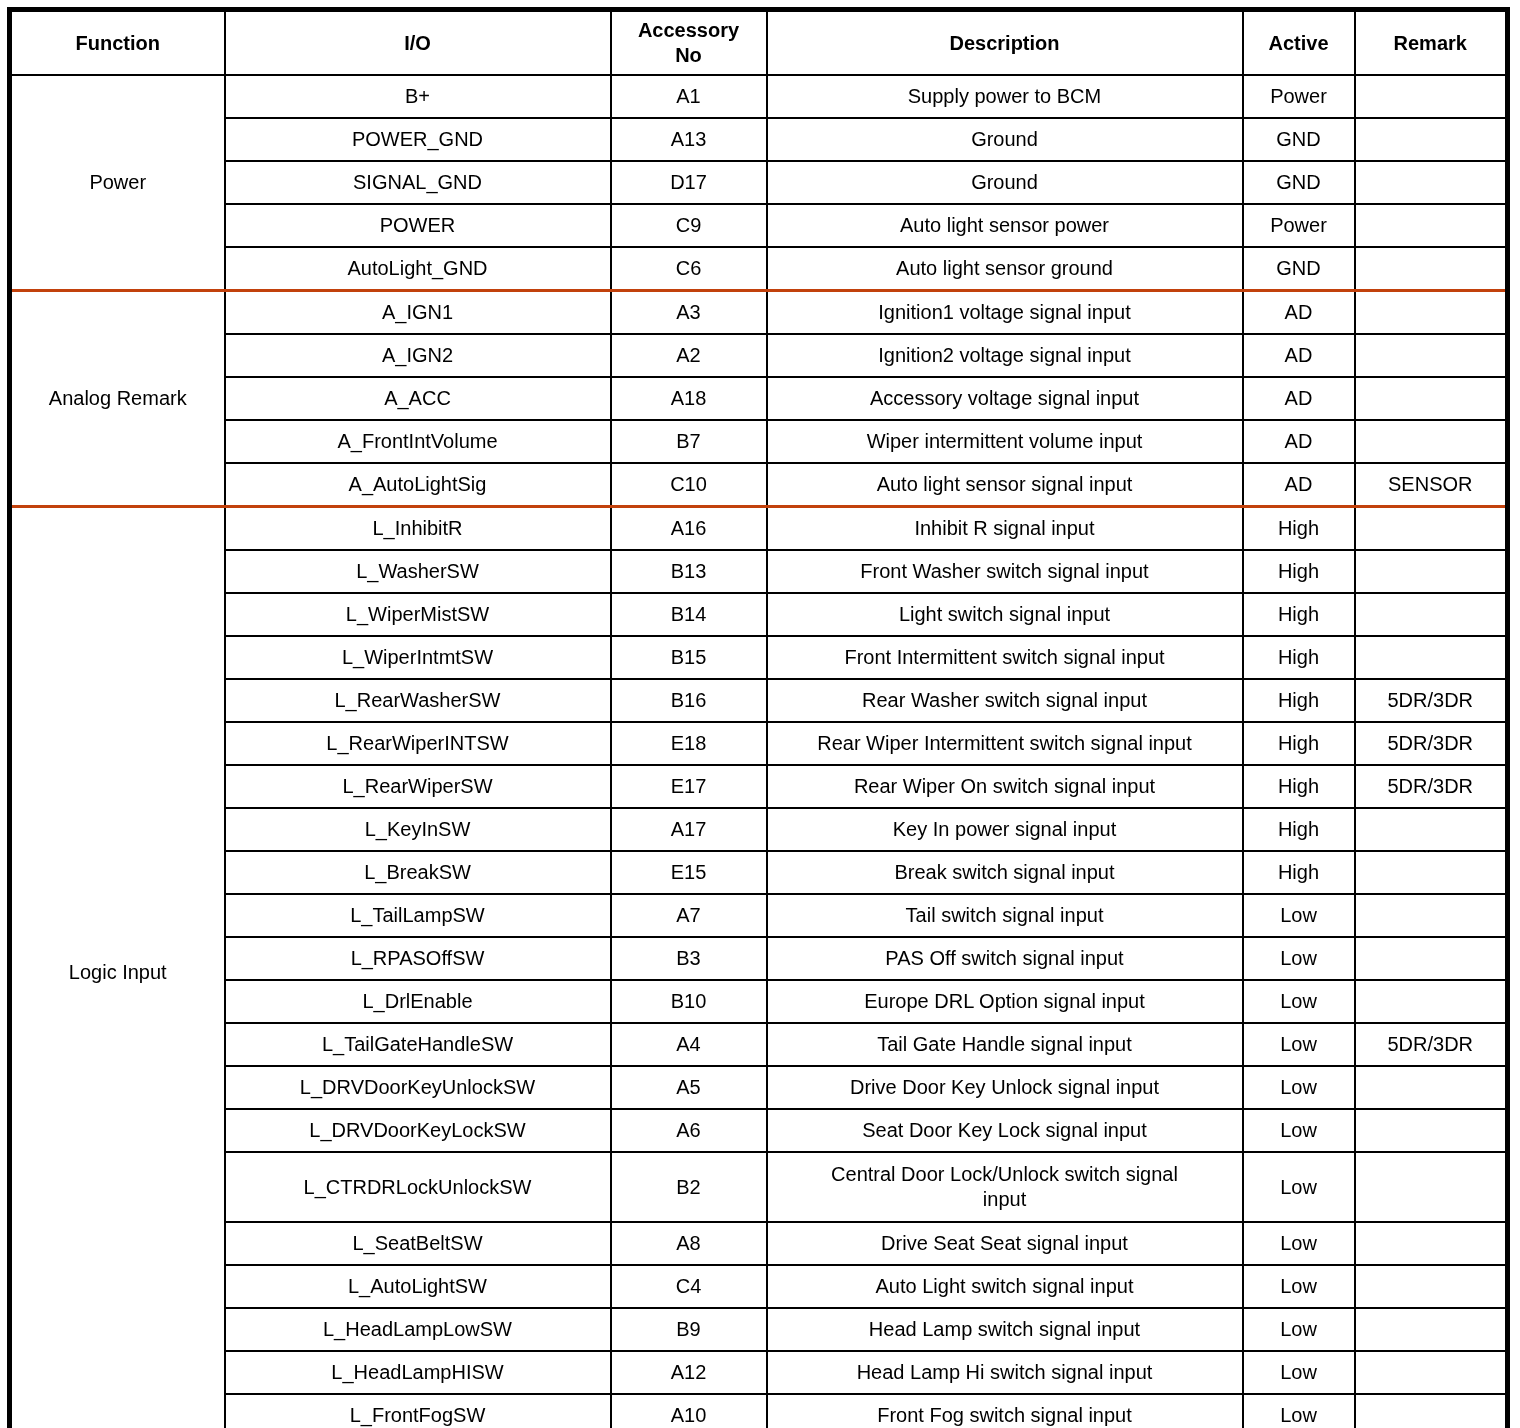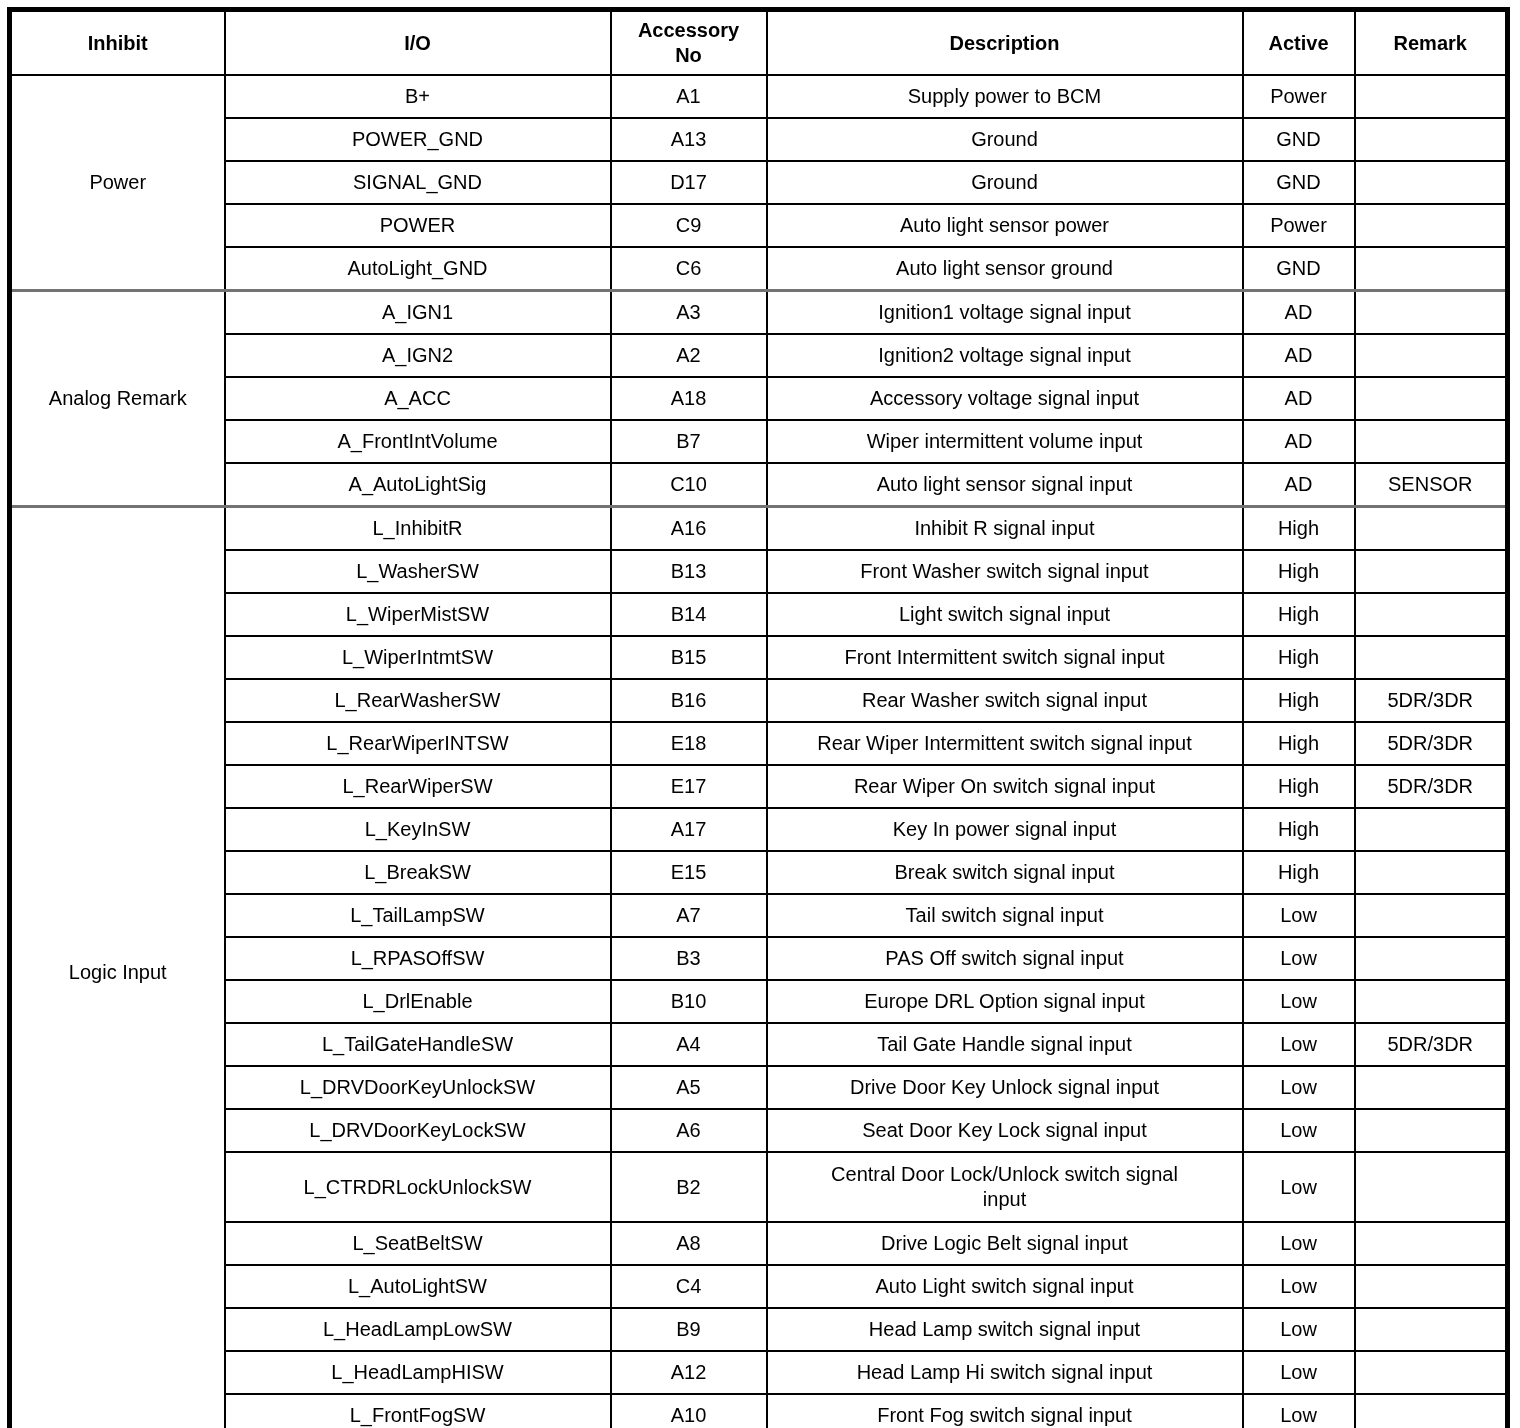--- a/index.html
+++ b/index.html
@@ -44,38 +44,38 @@
   
   table.io-table td.function-cell {
     height: auto;
   }
   
   table.io-table tr.tall td {
     height: 66px;
   }
   
   table.io-table tr.group-start td {
-    border-top: 3px solid #737373;
+    border-top: 3px solid #c2410c;
   }
 </style>
 </head>
 <body>
 
 <table class="io-table">
   <colgroup>
     <col style="width:215px">
     <col style="width:386px">
     <col style="width:156px">
     <col style="width:476px">
     <col style="width:112px">
     <col style="width:153px">
   </colgroup>
   <thead>
     <tr id="header-row">
-        <th>Inhibit</th>
+        <th>Function</th>
         <th>I/O</th>
         <th>Accessory
 No</th>
         <th>Description</th>
         <th>Active</th>
         <th>Remark</th>
       </tr>
   </thead>
   <tbody id="table-body">
       <tr>
@@ -260,21 +260,21 @@
         <td>L_CTRDRLockUnlockSW</td>
         <td>B2</td>
         <td>Central Door Lock/Unlock switch signal
 input</td>
         <td>Low</td>
         <td></td>
       </tr>
       <tr>
         <td>L_SeatBeltSW</td>
         <td>A8</td>
-        <td>Drive Logic Belt signal input</td>
+        <td>Drive Seat Seat signal input</td>
         <td>Low</td>
         <td></td>
       </tr>
       <tr>
         <td>L_AutoLightSW</td>
         <td>C4</td>
         <td>Auto Light switch signal input</td>
         <td>Low</td>
         <td></td>
       </tr>

